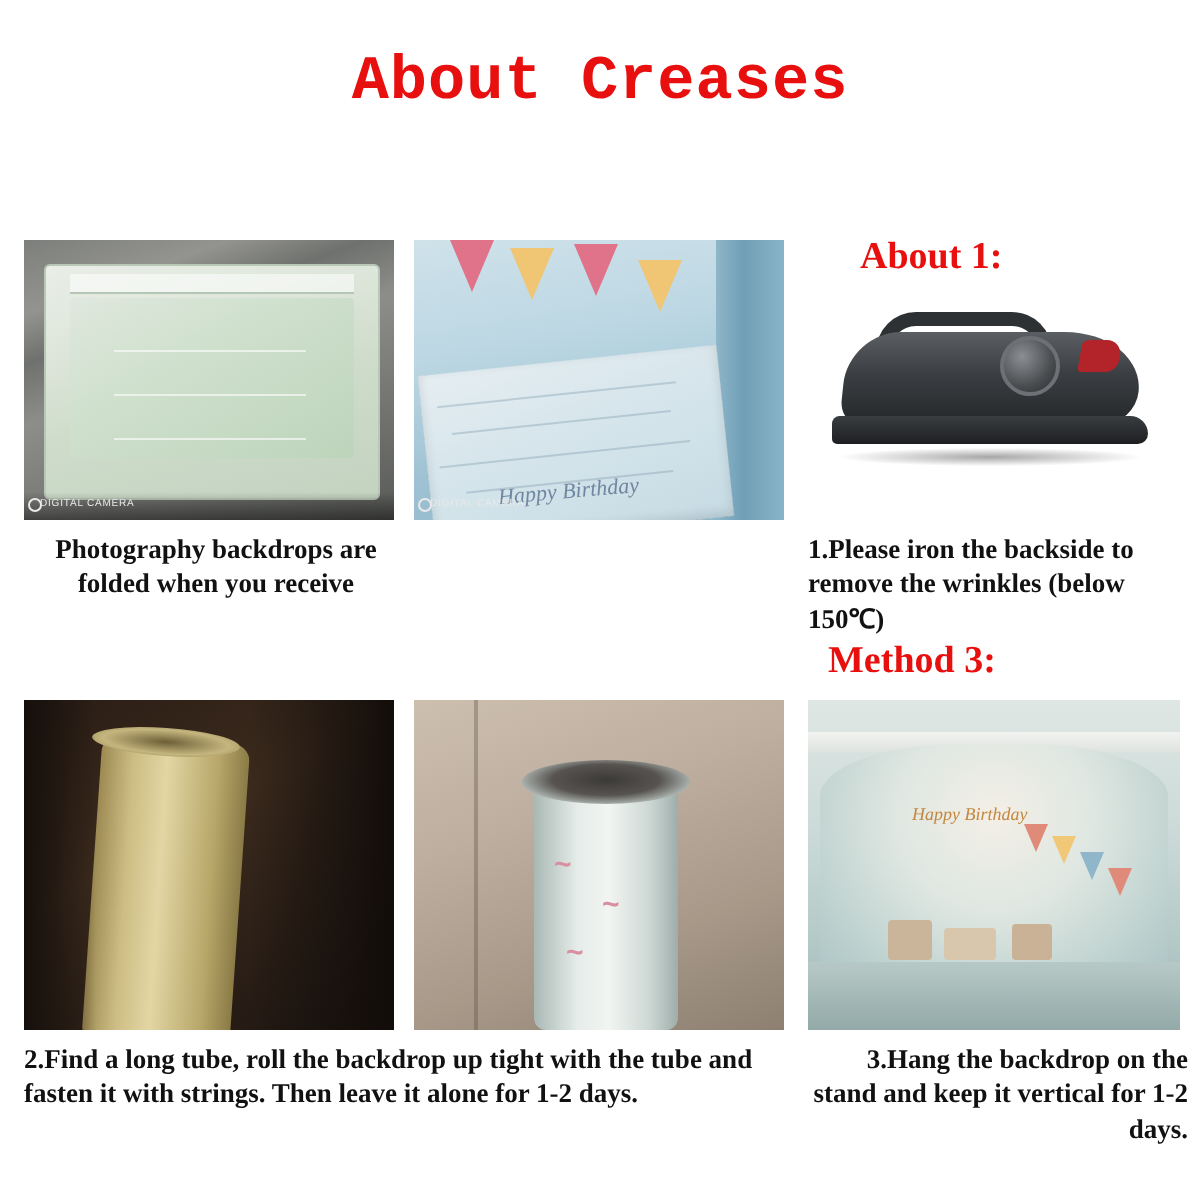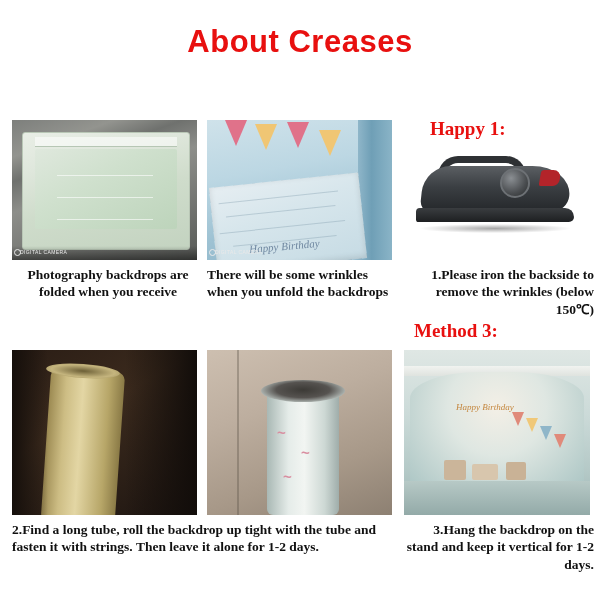--- a/index.html
+++ b/index.html
@@ -23,21 +23,21 @@
   
   .main-title {
     position: absolute;
     top: 24px;
     left: 0;
     width: 600px;
     text-align: center;
     color: #e8100f;
     font-size: 31px;
     font-weight: bold;
-    font-family: Liberation Sans, sans-serif;
+    font-family: Liberation Mono, monospace;
     letter-spacing: 0.5px;
   }
   .attention-row {
     position: absolute;
     top: 74px;
     left: 0;
     width: 600px;
     text-align: center;
     white-space: nowrap;
   }
@@ -168,21 +168,21 @@
   .caption {
     position: absolute;
     color: #111111;
     font-family: "Liberation Serif", serif;
     font-size: 13.5px;
     font-weight: bold;
     line-height: 1.28;
   }
   #cap1 { left: 12px; top: 266px; width: 192px; text-align: center; }
   #cap2 { left: 207px; top: 266px; width: 195px; }
-  #cap3 { left: 404px; top: 266px; width: 190px; text-align: right; }
+  #cap3 { left: 404px; top: 266px; width: 190px; }
 
   
   #method2-head { left: 14px; top: 320px; }
   #photo4 { left: 12px; top: 350px; width: 185px; height: 165px;
     background: linear-gradient(150deg,#2a1d15 0%,#3b2a1d 40%,#1d1511 100%); }
   .tube {
     position: absolute; left: 34px; top: 20px; width: 74px; height: 150px;
     background: linear-gradient(90deg,#9c8a52 0%,#cdbd84 22%,#e3d6a4 45%,#b7a668 80%,#8a7a46 100%);
     border-radius: 8px 8px 4px 4px;
     transform: rotate(4deg);
@@ -290,32 +290,31 @@
       <div class="wrinkle" style="left:8px;top:16px;width:120px;"></div>
       <div class="wrinkle" style="left:14px;top:30px;width:110px;"></div>
       <div class="wrinkle" style="left:6px;top:46px;width:126px;"></div>
       <div class="wrinkle" style="left:18px;top:60px;width:104px;"></div>
     </div>
     <div class="script">Happy Birthday</div>
     <div class="cam-dot"></div>
     <div class="cam-stamp">DIGITAL CAMERA</div>
   </div>
 
-  <div class="method-head" id="method1-head">Happy 1:</div>
+  <div class="method-head" id="method1-head">About 1:</div>
   <div class="photo" id="photo3">
     <div class="iron-handle"></div>
     <div class="iron-body"></div>
     <div class="iron-knob"></div>
     <div class="iron-red"></div>
     <div class="iron-base"></div>
     <div class="iron-shadow"></div>
   </div>
 
   <div class="caption" id="cap1">Photography backdrops are folded when you receive</div>
-  <div class="caption" id="cap2">There will be some wrinkles when you unfold the backdrops</div>
   <div class="caption" id="cap3">1.Please iron the backside to remove the wrinkles (below 150℃)</div>
 
   <div class="photo" id="photo4">
     <div class="tube"></div>
     <div class="tube-top"></div>
     <div class="dark-band"></div>
     <div class="dark-band-r"></div>
   </div>
 
   <div class="photo" id="photo5">

